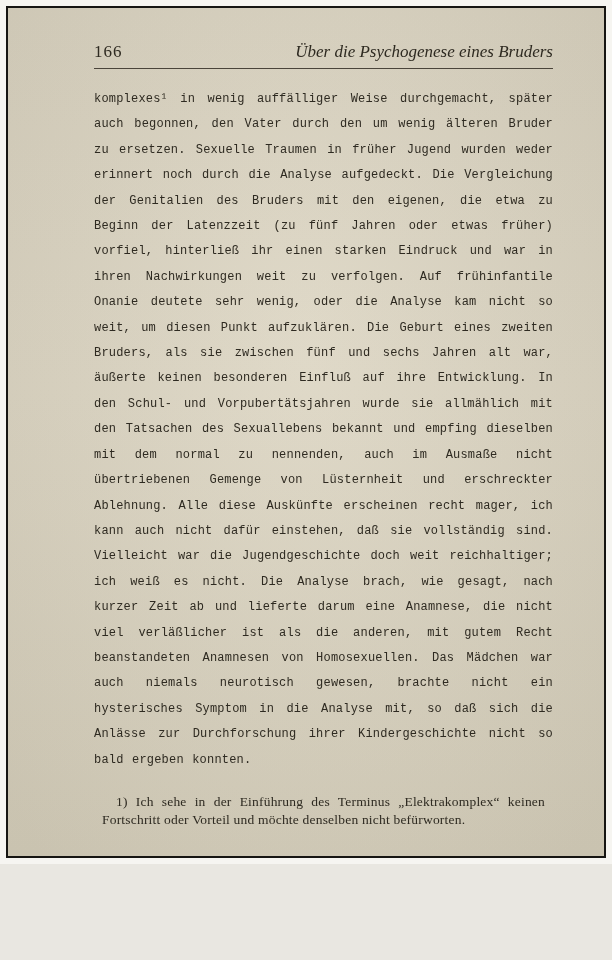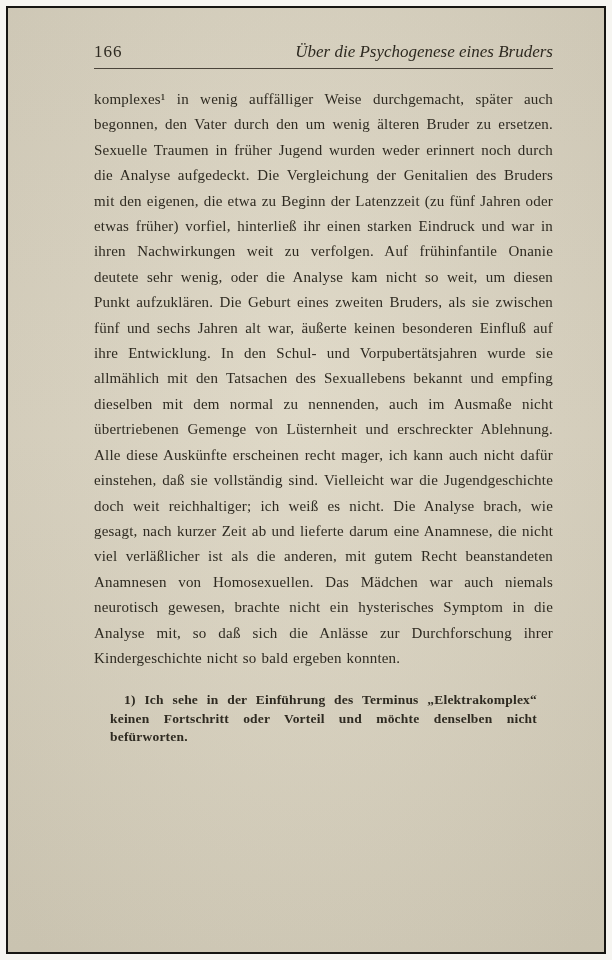--- a/index.html
+++ b/index.html
@@ -4,21 +4,21 @@
 <style>
   html, body {
     margin: 0;
     padding: 0;
     background: #e9e7e1;
     font-family: "Liberation Serif", "DejaVu Serif", serif;
   }
   .viewport {
     position: relative;
     width: 612px;
-    height: 960px;
+    height: 864px;
     background: #f6f5f1;
     overflow: hidden;
   }
   .scan-page {
     position: absolute;
     top: 6px;
     left: 6px;
     right: 6px;
     bottom: 6px;
     background:
@@ -48,40 +48,40 @@
   .running-title {
     font-style: italic;
   }
   .header-rule {
     border: 0;
     border-top: 1.4px solid #4a443a;
     margin: 0 0 18px 0;
   }
   .body-text p {
     margin: 0;
-    font-size: 15px;
+    font-size: 12px;
     line-height: 25.4px;
     text-align: justify;
     letter-spacing: 0.2px;
     word-spacing: 1px;
+    font-family: Liberation Mono, monospace;
   }
   .body-text p.indented {
     text-indent: 20px;
   }
   .footnote {
     margin-top: 20px;
     font-size: 13.5px;
     line-height: 18.5px;
     text-align: justify;
     letter-spacing: 0.2px;
   }
   .footnote p {
-    margin: 16px;
+    margin: 8px;
     text-indent: 14px;
-    font-weight: bold;
   }
 </style>
 </head>
 <body>
 
 <div class="viewport">
   <div class="scan-page">
     <div class="page-inner">
 
       <div class="page-header">

